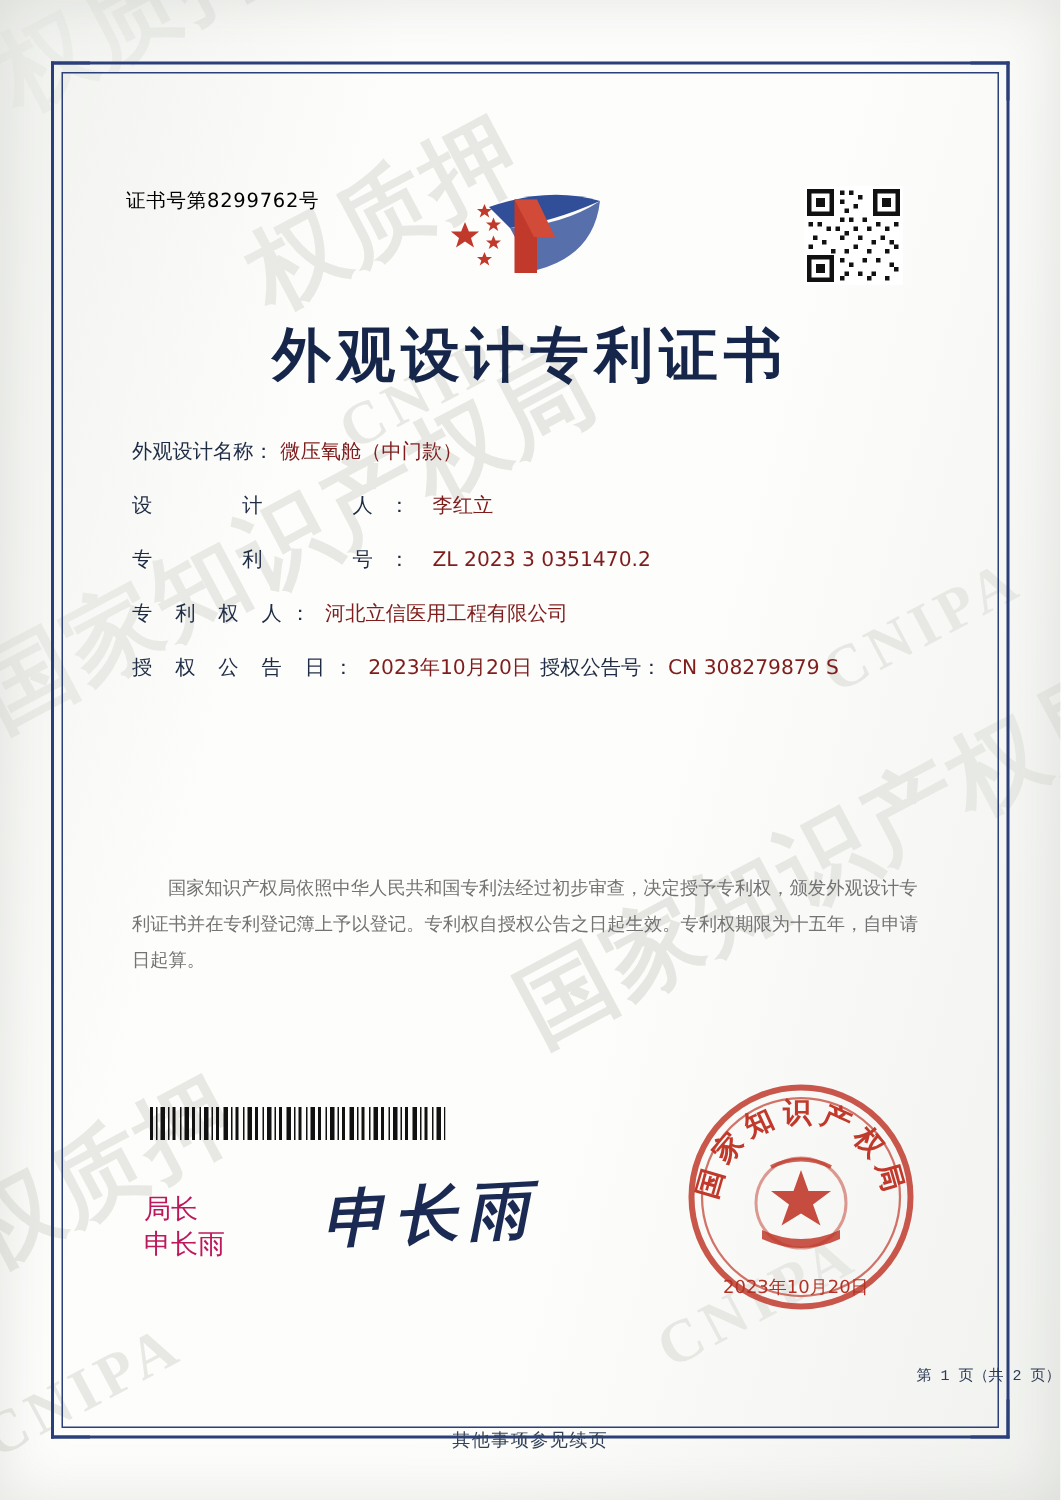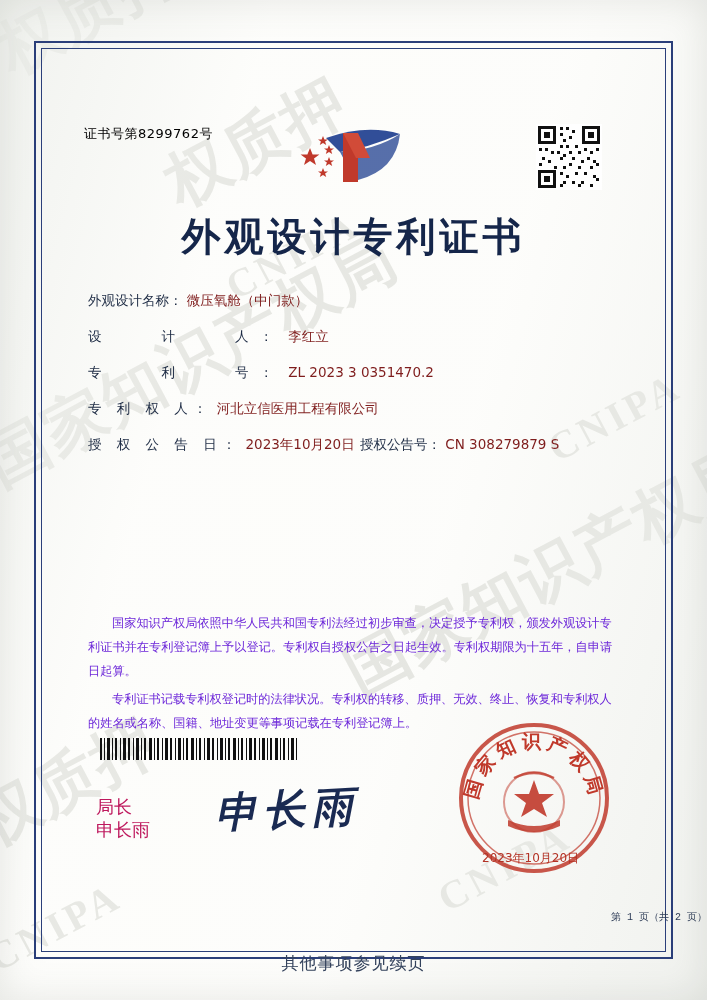--- a/index.html
+++ b/index.html
@@ -133,23 +133,22 @@
   .lbl-spread-3 { letter-spacing: 5.5px; }
   .row-split { position: absolute; left: 272px; top: 0; }
 
   
   .paras {
     position: absolute;
     left: 88px; top: 580px;
     width: 530px;
     font-size: 12.2px;
     line-height: 24px;
-    color: #6d28d9;
-    font-family: Liberation Mono, monospace;
-    margin-top: 32px;
+    color: #737373;
+    font-family: Liberation Sans, sans-serif;
   }
   .para { text-indent: 24px; margin-bottom: 4px; }
 
   
   .barcode {
     position: absolute;
     left: 100px; top: 738px;
     width: 197px; height: 22px;
   }
 
@@ -194,21 +193,21 @@
     left: 0; right: 0; top: 910px;
     text-align: right;
     font-size: 10px;
     color: #2b3a55;
     font-family: Liberation Mono, monospace;
   }
   .footnote {
     position: absolute;
     left: 0; right: 0; top: 952px;
     text-align: center;
-    font-size: 17px;
+    font-size: 12px;
     color: #33425c;
     font-family: "Liberation Serif", "DejaVu Serif", serif;
     letter-spacing: 1px;
   }
 </style>
 </head>
 <body>
 
 <div class="page">
 
@@ -337,21 +336,20 @@
       <span class="f-value">2023年10月20日</span>
       <span class="row-split">
         <span class="f-label">授权公告号：</span>
         <span class="f-value">CN 308279879 S</span>
       </span>
     </div>
   </div>
 
   <div class="paras">
     <div class="para">国家知识产权局依照中华人民共和国专利法经过初步审查，决定授予专利权，颁发外观设计专利证书并在专利登记簿上予以登记。专利权自授权公告之日起生效。专利权期限为十五年，自申请日起算。</div>
-    <div class="para">专利证书记载专利权登记时的法律状况。专利权的转移、质押、无效、终止、恢复和专利权人的姓名或名称、国籍、地址变更等事项记载在专利登记簿上。</div>
   </div>
 
   <div class="barcode">
     <svg viewBox="0 0 197 22" width="197" height="22" preserveAspectRatio="none">
       <g fill="#111">
         <rect x="0" y="0" width="2" height="22"></rect>
           <rect x="4" y="0" width="1" height="22"></rect>
           <rect x="7" y="0" width="3" height="22"></rect>
         <rect x="12" y="0" width="1" height="22"></rect>
           <rect x="15" y="0" width="2" height="22"></rect>

